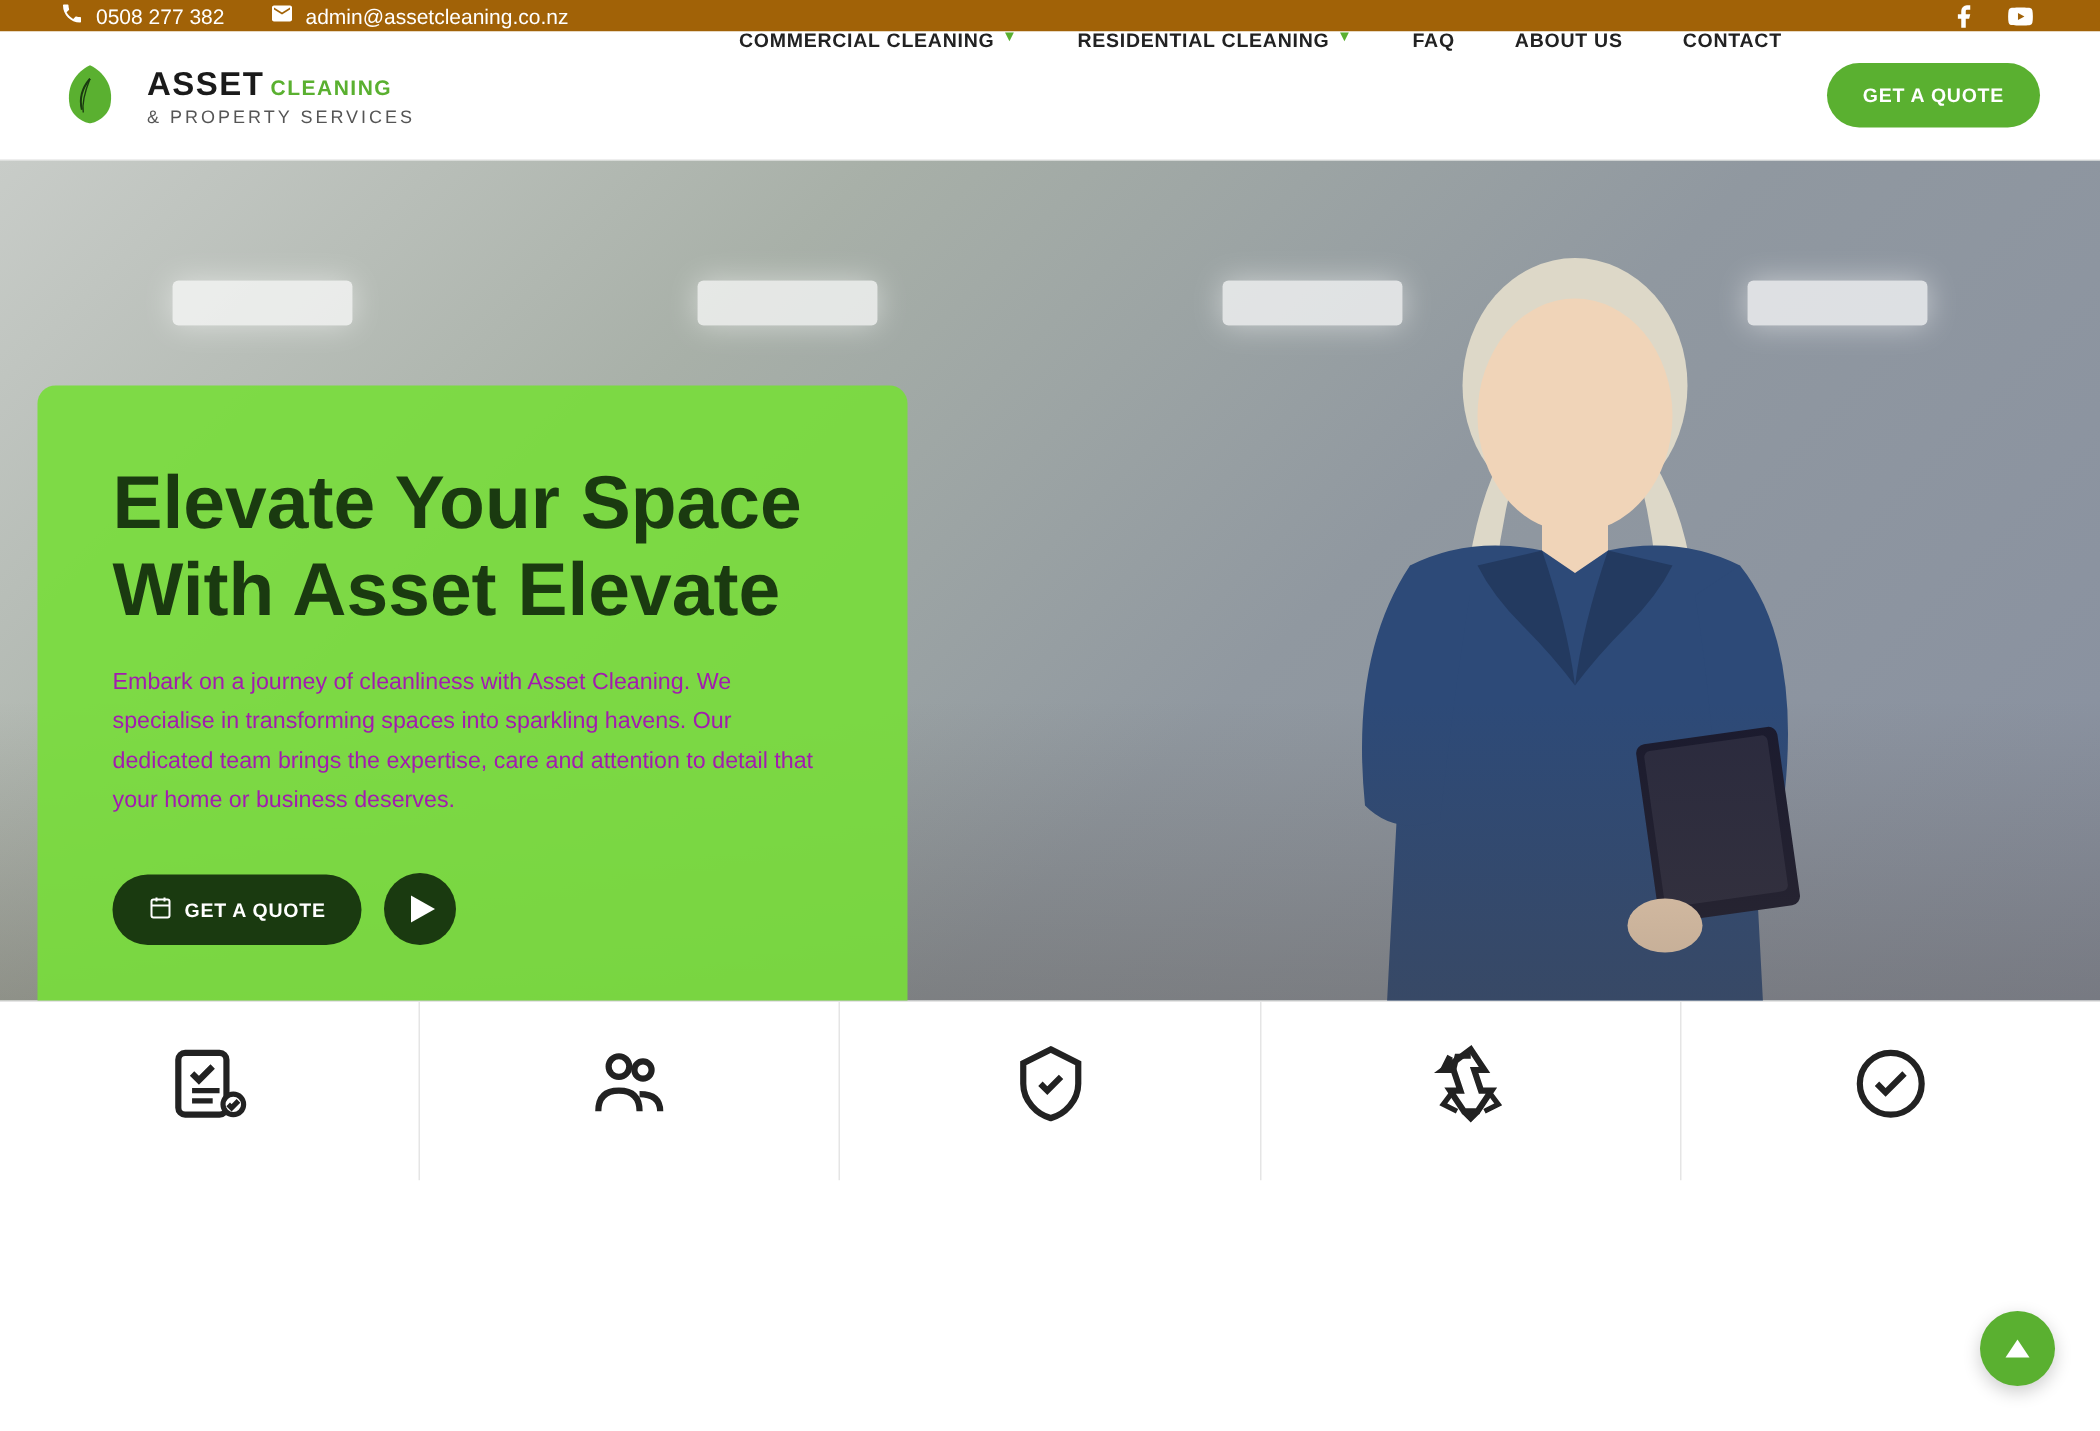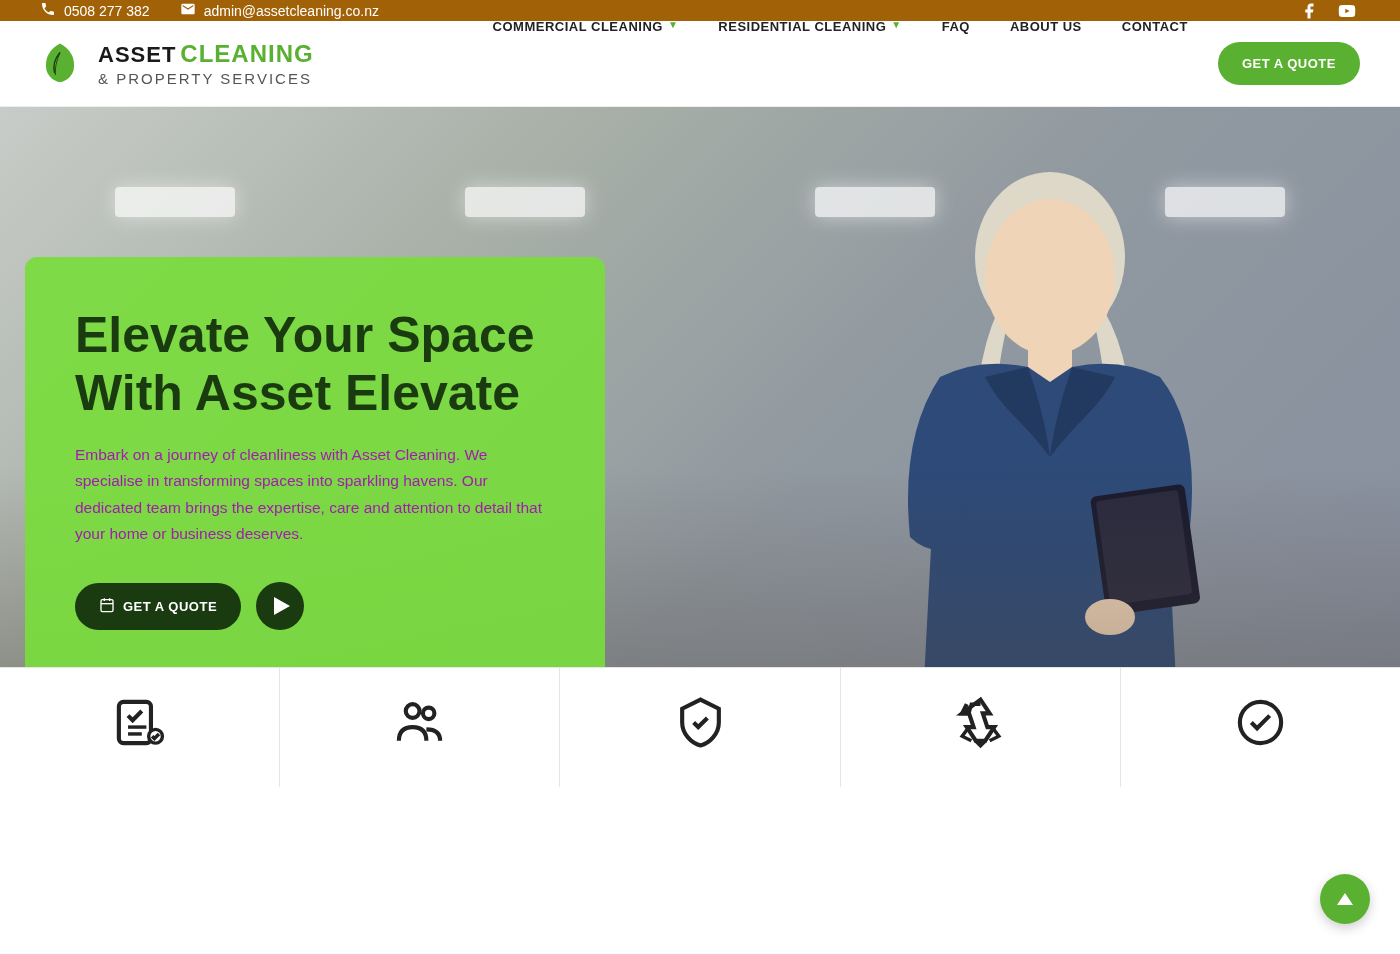--- a/index.html
+++ b/index.html
@@ -39,22 +39,22 @@
       width: 50px; height: 50px;
       position: relative;
     }
     .logo-text {
       display: flex; flex-direction: column;
     }
     .logo-text-top {
       display: flex; align-items: baseline; gap: 4px;
     }
     .logo-asset { font-size: 22px; font-weight: 700; color: #1a1a1a; letter-spacing: 1px; }
-    .logo-cleaning { font-size: 24px; font-weight: 700; color: #5ab030; letter-spacing: 1px; }
-    .logo-sub { font-size: 15px; color: #555; letter-spacing: 2px; text-transform: uppercase; margin-top: 2px; }
+    .logo-cleaning { font-size: 14px; font-weight: 700; color: #5ab030; letter-spacing: 1px; }
+    .logo-sub { font-size: 12px; color: #555; letter-spacing: 2px; text-transform: uppercase; margin-top: 2px; }
 
     .nav-links { display: flex; align-items: center; gap: 0; }
     .nav-item {
       padding: 0 20px;
       font-size: 13px;
       font-weight: 600;
       color: #222;
       cursor: pointer;
       text-transform: uppercase;
       letter-spacing: 0.5px;

